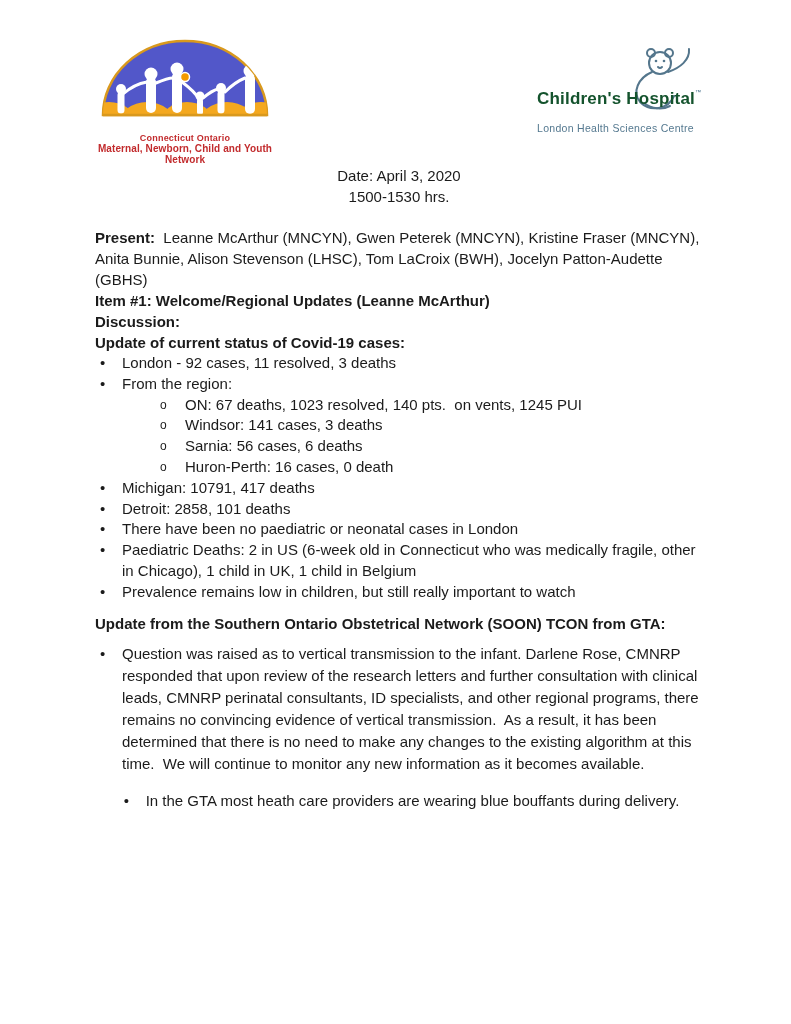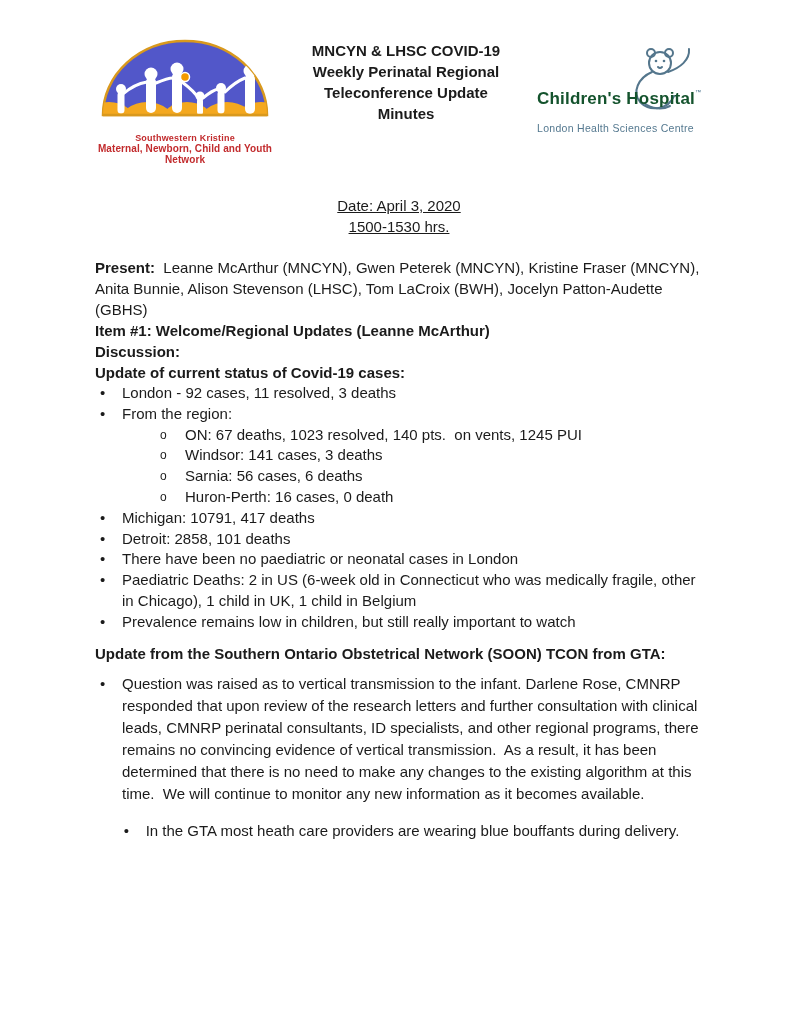--- a/index.html
+++ b/index.html
@@ -15,21 +15,21 @@
   .doc-title{width:236px;text-align:center;font-weight:bold;line-height:21px;margin-top:4px;}
   .chl{width:170px;position:relative;height:92px;margin-top:10px;}
   .chl svg{position:absolute;top:0;right:2px;}
   .chl .chl-text{position:absolute;left:0;bottom:4px;white-space:nowrap;}
   .chl .chl-name{color:#14532d;font-weight:bold;font-size:17px;letter-spacing:.2px;}
   .chl .chl-tm{color:#3e6a87;font-size:6px;vertical-align:top;}
   .chl .chl-sub{color:#54788f;font-size:10.5px;margin-top:13px;letter-spacing:.3px;}
   
   .content{padding:0 88px 0 95px;line-height:21px;}
   .center{text-align:center;}
-  .meeting{margin-top:30px;text-decoration:underline;}
+  .meeting{}
   .b{font-weight:bold;}
   .t,.b,.pre{white-space:pre-wrap;}
   .mods{margin-top:20px;}
   .present{margin-top:20px;}
   .item-head{font-weight:bold;}
   .list{margin-top:0;}
   .li{display:flex;line-height:20.8px;}
   .li::before{flex:none;display:block;}
   .l1::before{content:"\2022";margin-left:5px;width:22px;}
   .l2::before{content:"o";margin-left:65px;width:25px;font-size:12px;}
@@ -79,30 +79,24 @@
               <path d="M24,58 C33,50 42,47 48,46"></path>
               <path d="M57,47 C64,44 70,42 74,42"></path>
               <path d="M83,46 C91,52 96,56 100,63"></path>
               <path d="M104,62 C110,57 115,54 119,53"></path>
               <path d="M126,56 C134,48 141,44 146,42"></path>
             </g>
           </g>
         </g>
         <line x1="4" y1="79" x2="168" y2="79" stroke="#d9991d" stroke-width="2.5"></line>
       </svg>
-      <div class="cap1">Southwestern Kristine</div>
+      <div class="cap1">Connecticut Ontario</div>
       <div class="cap2">Maternal, Newborn, Child and Youth Network</div>
     </div>
 
-    <div class="doc-title">
-      <div>MNCYN &amp; LHSC COVID-19</div>
-      <div>Weekly Perinatal Regional</div>
-      <div>Teleconference Update</div>
-      <div>Minutes</div>
-    </div>
 
     <div class="chl">
       <svg viewBox="0 0 105 72" width="105" height="72" aria-hidden="true">
         <g fill="none" stroke="#54768c" stroke-width="2" stroke-linecap="round">
           <circle cx="60" cy="17" r="11"></circle>
           <circle cx="51" cy="7" r="4"></circle>
           <circle cx="69" cy="7" r="4"></circle>
           <path d="M58,21 q2,2 4,0"></path>
           <path d="M68,26 C80,22 90,14 89,3"></path>
           <path d="M52,26 C38,32 32,46 40,56 C50,66 68,64 74,50"></path>

